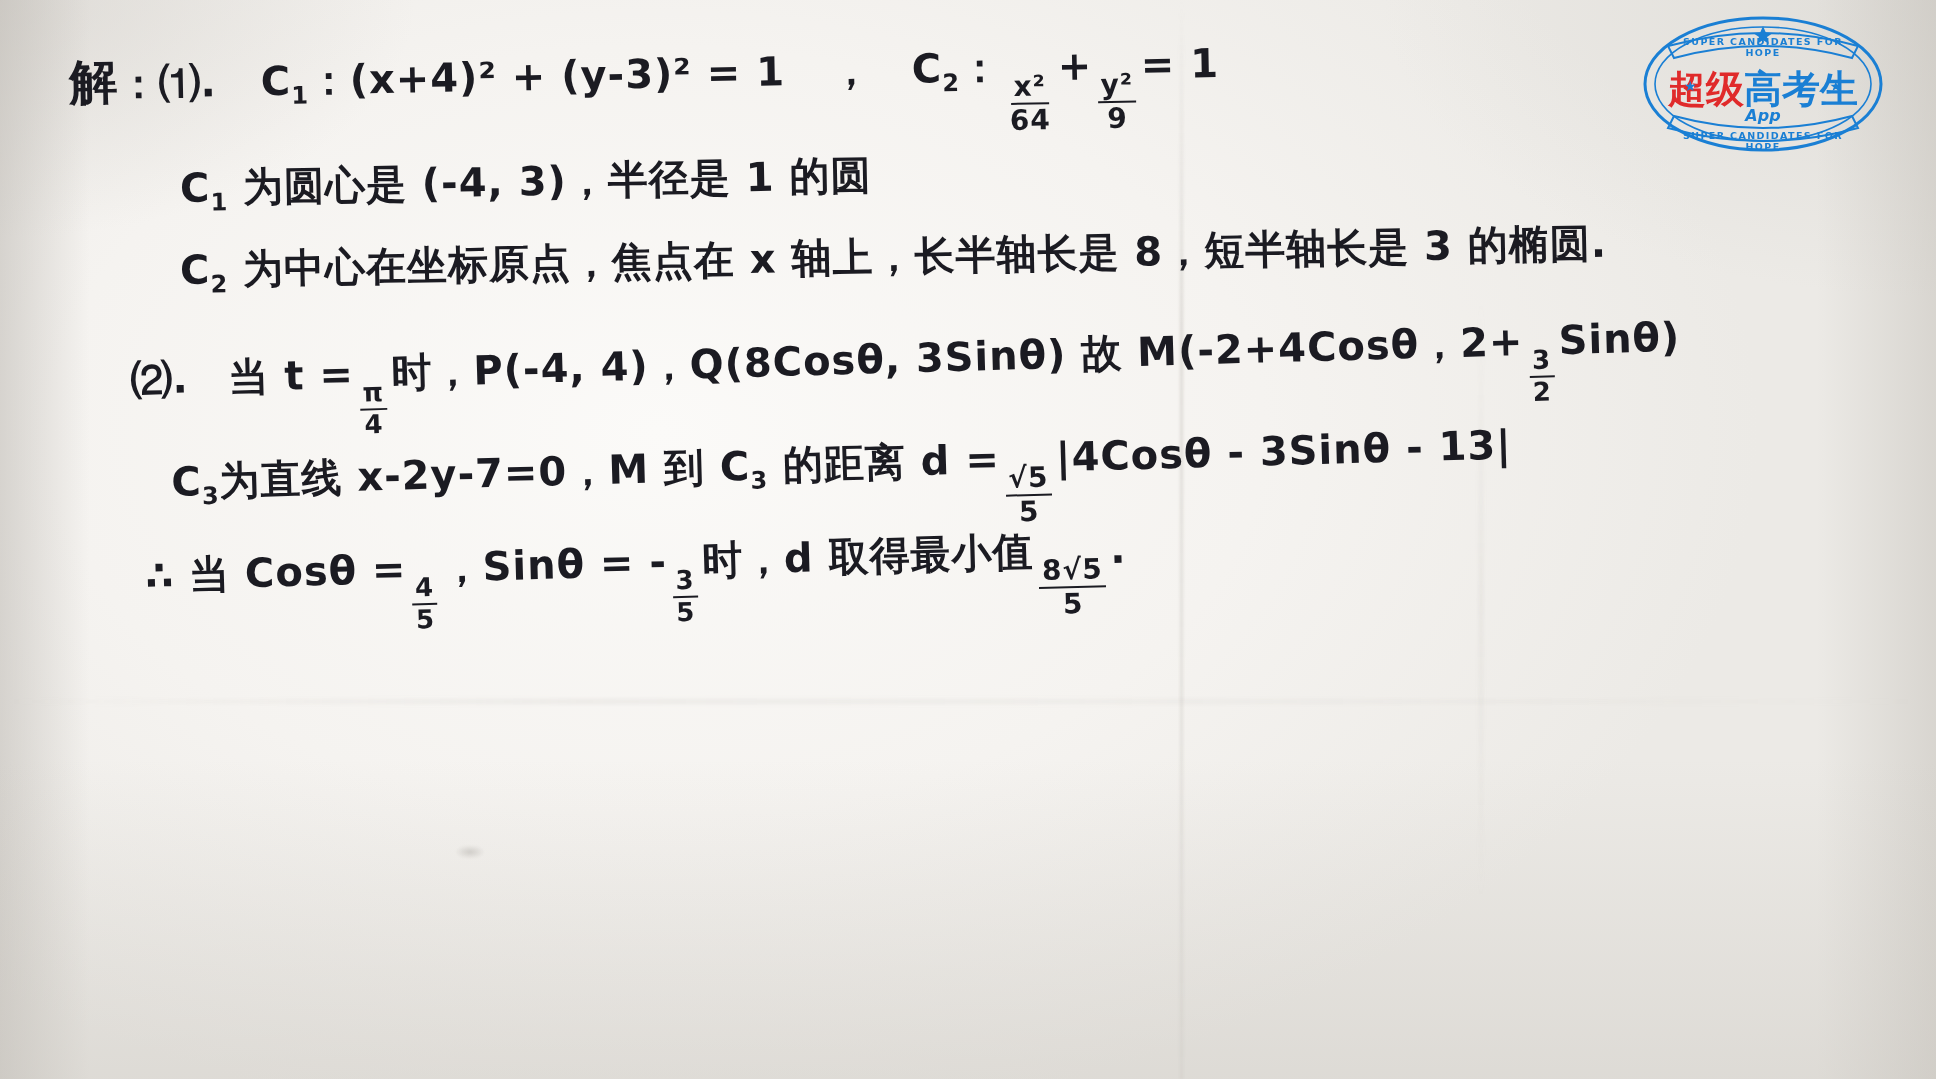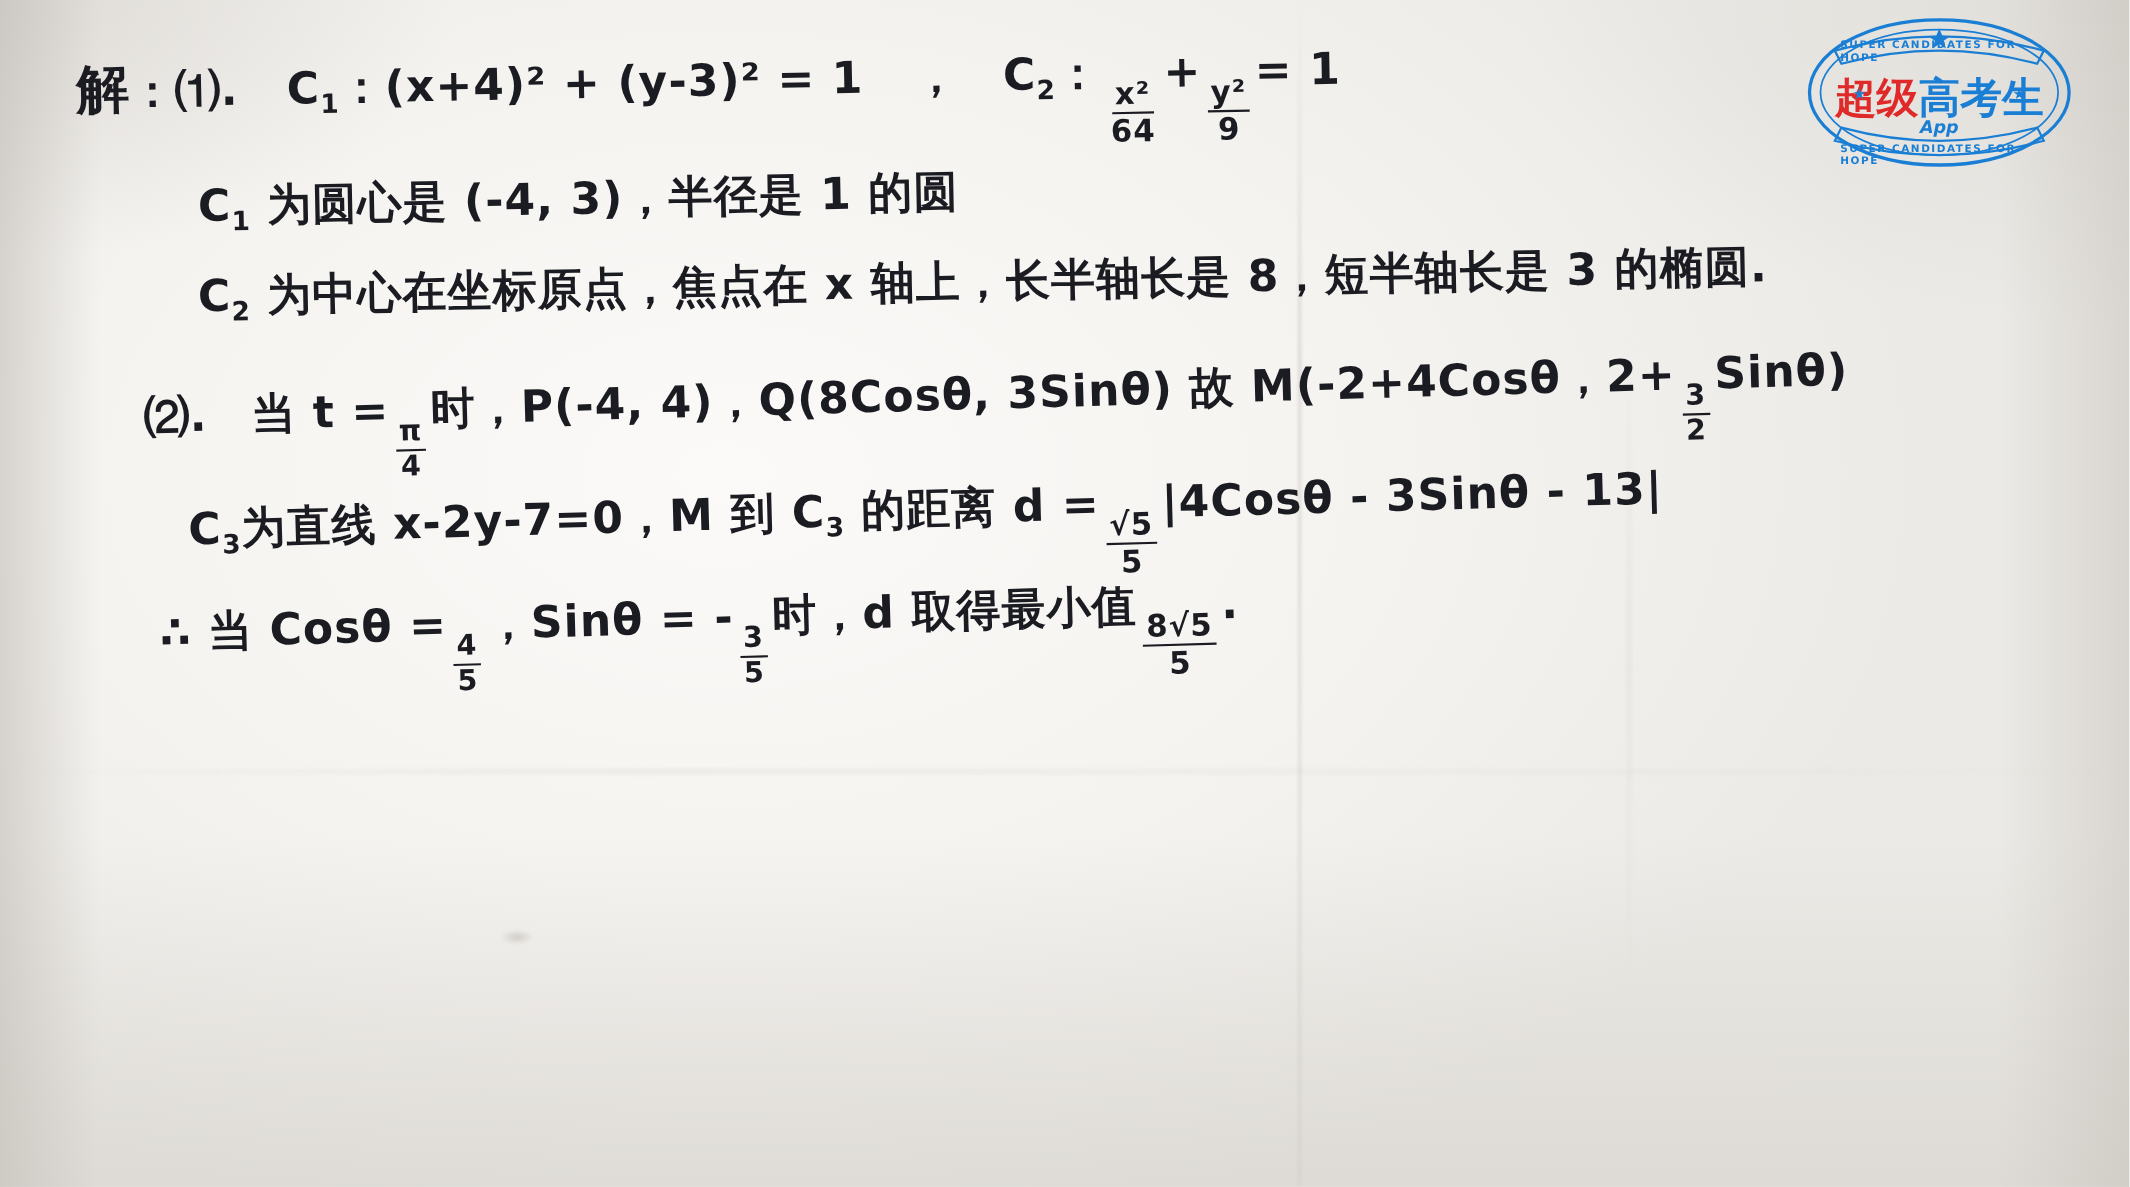--- a/index.html
+++ b/index.html
@@ -135,21 +135,21 @@
     text-align: center;
     color: #1a7fd4;
     font-weight: 700;
     font-size: 16px;
     font-style: italic;
   }
   #logo .ribbon-top, #logo .ribbon-bottom {
     position: absolute;
     left: 35px;
     width: 180px;
-    text-align: left;
+    text-align: center;
     color: #1a7fd4;
     font-size: 9.5px;
     font-weight: 700;
     letter-spacing: 1.4px;
   }
   #logo .ribbon-top { top: 24px; }
   #logo .ribbon-bottom { top: 118px; }
   #logo .star {
     position: absolute;
     color: #1a7fd4;

